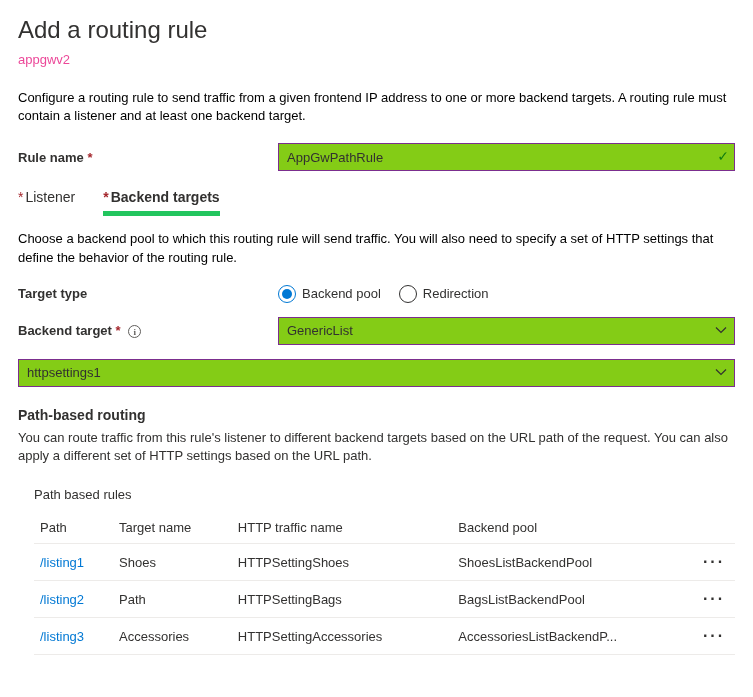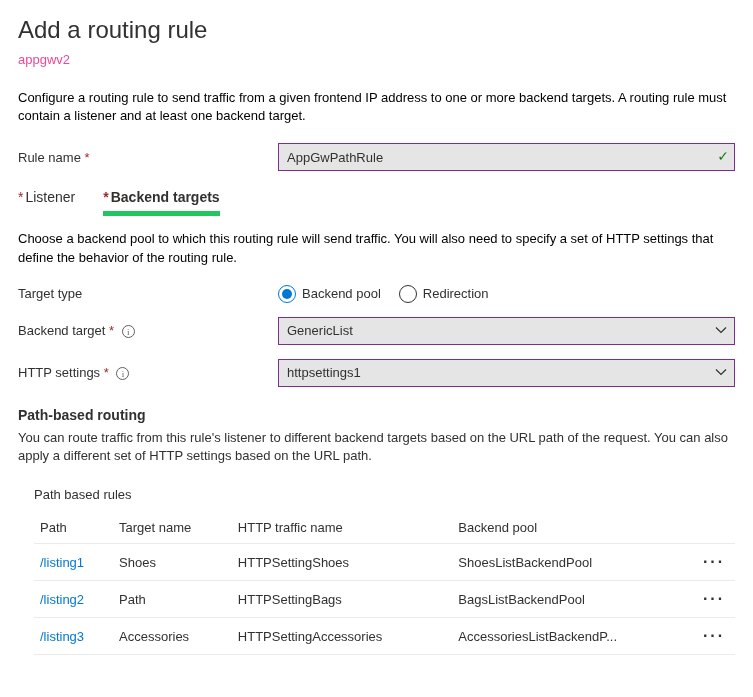--- a/index.html
+++ b/index.html
@@ -16,25 +16,25 @@
   .sub { color: #ec4899; font-size: 13px; margin: 8px 0 22px 0; }
   .desc { font-size: 13px; color: #000000; margin: 0 0 18px 0; line-height: 1.4; }
   .req { color: #a4262c; }
   .info-icon {
     display: inline-flex; align-items: center; justify-content: center;
     width: 13px; height: 13px; border: 1px solid #605e5c; border-radius: 50%;
     font-size: 9px; color: #605e5c; margin-left: 4px; vertical-align: middle;
     font-style: normal; font-family: Georgia, serif;
   }
   .form-row { display: flex; align-items: center; margin-bottom: 14px; }
-  .form-label { width: 260px; font-size: 13px; color: #323130; }
+  .form-label { width: 260px; font-size: 13px; color: #323130; font-weight: bold; }
   .form-control { flex: 1; position: relative; }
   .text-input, .select-input {
     width: 100%; height: 28px; border: 1px solid #8a8886;
-    font-size: 13px; padding: 0 28px 0 8px; background: #e5e5e5;
+    font-size: 13px; padding: 0 28px 0 8px; background: #84cc16;
     font-family: inherit; color: #323130;
   }
   .validated { border-color: #7b2e8e; }
   .check-mark {
     position: absolute; right: 6px; top: 5px; color: #107c10; font-size: 14px;
     pointer-events: none;
   }
   .select-wrap { position: relative; }
   .select-input { appearance: none; -webkit-appearance: none; cursor: pointer; border-color: #7b2e8e; }
   .chev {
@@ -121,24 +121,20 @@
     </select>
     <span class="chev">
       <svg viewBox="0 0 12 12">
           <path d="M1 3.5 L6 8.5 L11 3.5" stroke="#323130" stroke-width="1.2" fill="none"></path>
         </svg>
     </span>
   </div>
 </div>
 
 <div class="form-row">
-  <div class="form-label">
-    <span>HTTP settings</span> <span class="req">*</span>
-    <span class="info-icon">i</span>
-  </div>
   <div class="form-control select-wrap">
     <select class="select-input">
       <option>httpsettings1</option>
     </select>
     <span class="chev">
       <svg viewBox="0 0 12 12">
           <path d="M1 3.5 L6 8.5 L11 3.5" stroke="#323130" stroke-width="1.2" fill="none"></path>
         </svg>
     </span>
   </div>

